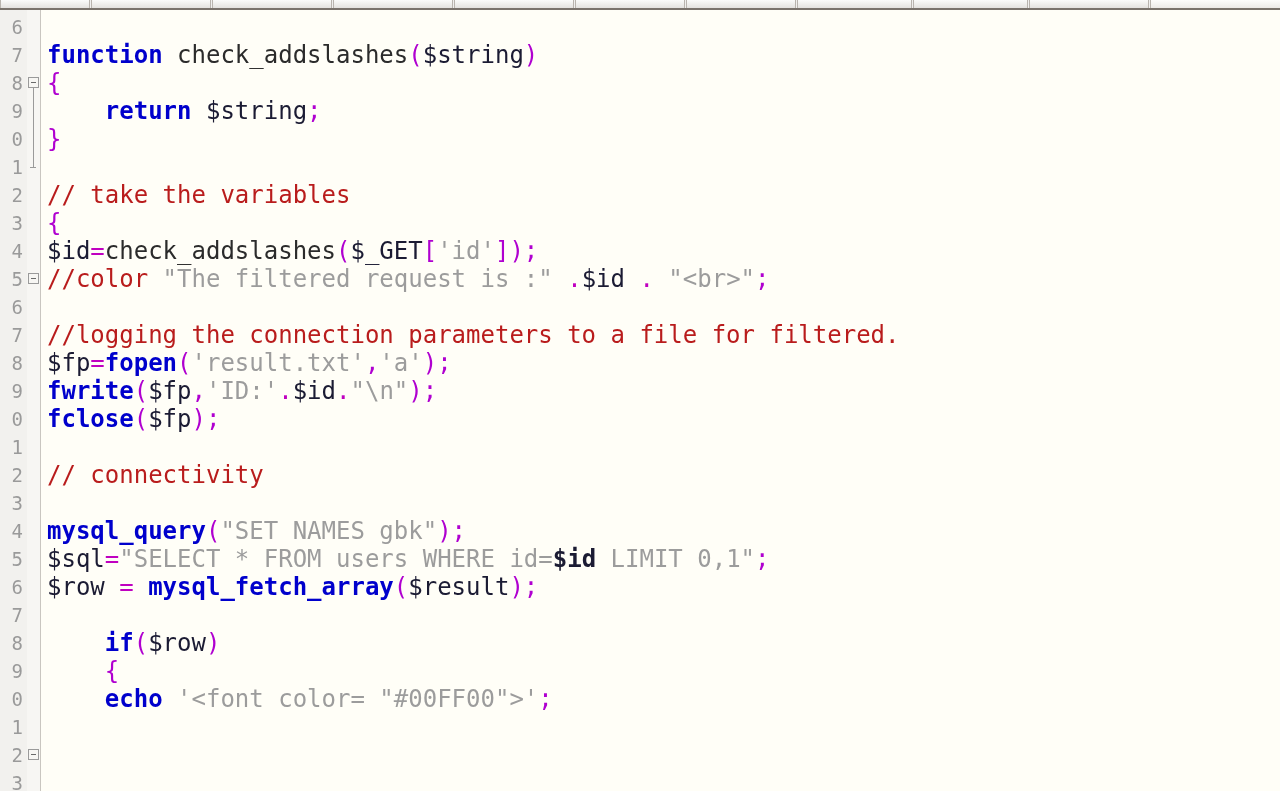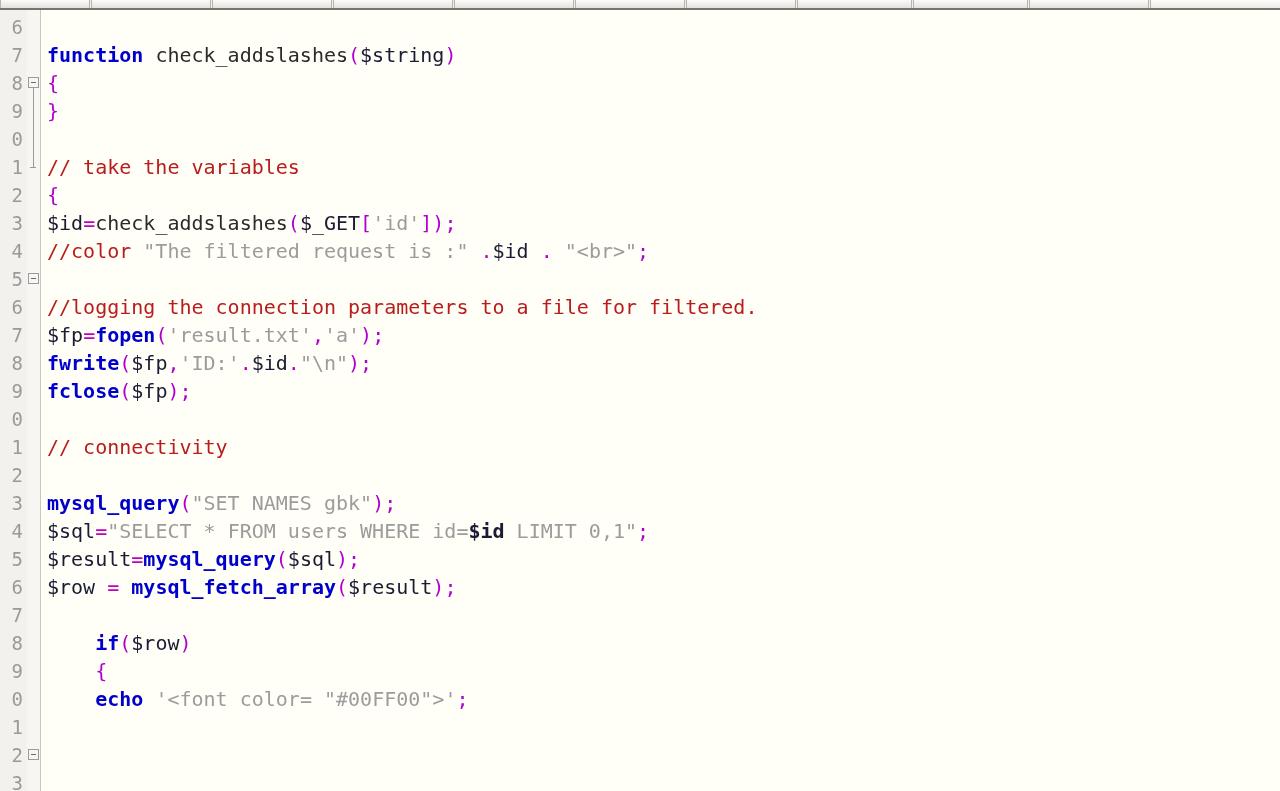--- a/index.html
+++ b/index.html
@@ -133,21 +133,21 @@
     background: #fffef7;
     padding-top: 3px;
     padding-left: 6px;
     box-sizing: border-box;
     overflow: hidden;
   }
   #code .line {
     height: 28px;
     line-height: 28px;
     font-family: "DejaVu Sans Mono", "Liberation Mono", monospace;
-    font-size: 20px;
+    font-size: 24px;
     white-space: pre;
     color: #1a1a2e;
   }
 
   
   .tok-kw      { color: #0000cc; font-weight: bold; }   
   .tok-fn      { color: #0000cc; font-weight: bold; }   
   .tok-id      { color: #2b2b2b; }                      
   .tok-var     { color: #1b1b33; }                      
   .tok-varb    { color: #1b1b33; font-weight: bold; }   
@@ -250,37 +250,37 @@
       </div>
       <div class="fold-row"></div>
     </div>
 
   <div id="rule"></div>
 
   <div id="code">
       <div class="line">&nbsp;</div>
       <div class="line"><span class="tok-kw">function</span><span> </span><span class="tok-id">check_addslashes</span><span class="tok-punc">(</span><span class="tok-var">$string</span><span class="tok-punc">)</span></div>
       <div class="line"><span class="tok-punc">{</span></div>
+      <div class="line"><span>    </span><span class="tok-kw">return</span><span> </span><span class="tok-var">$string</span><span class="tok-punc">;</span></div>
       <div class="line"><span class="tok-punc">}</span></div>
       <div class="line">&nbsp;</div>
       <div class="line"><span class="tok-com">// take the variables</span></div>
       <div class="line"><span class="tok-punc">{</span></div>
       <div class="line"><span class="tok-var">$id</span><span class="tok-op">=</span><span class="tok-id">check_addslashes</span><span class="tok-punc">(</span><span class="tok-var">$_GET</span><span class="tok-punc">[</span><span class="tok-str">'id'</span><span class="tok-punc">]);</span></div>
       <div class="line"><span class="tok-com">//color </span><span class="tok-str">"The filtered request is :"</span><span> </span><span class="tok-op">.</span><span class="tok-var">$id</span><span> </span><span class="tok-op">.</span><span> </span><span class="tok-str">"&lt;br&gt;"</span><span class="tok-punc">;</span></div>
       <div class="line">&nbsp;</div>
       <div class="line"><span class="tok-com">//logging the connection parameters to a file for filtered.</span></div>
       <div class="line"><span class="tok-var">$fp</span><span class="tok-op">=</span><span class="tok-fn">fopen</span><span class="tok-punc">(</span><span class="tok-str">'result.txt'</span><span class="tok-punc">,</span><span class="tok-str">'a'</span><span class="tok-punc">);</span></div>
       <div class="line"><span class="tok-fn">fwrite</span><span class="tok-punc">(</span><span class="tok-var">$fp</span><span class="tok-punc">,</span><span class="tok-str">'ID:'</span><span class="tok-op">.</span><span class="tok-var">$id</span><span class="tok-op">.</span><span class="tok-str">"\n"</span><span class="tok-punc">);</span></div>
       <div class="line"><span class="tok-fn">fclose</span><span class="tok-punc">(</span><span class="tok-var">$fp</span><span class="tok-punc">);</span></div>
       <div class="line">&nbsp;</div>
       <div class="line"><span class="tok-com">// connectivity</span></div>
       <div class="line">&nbsp;</div>
       <div class="line"><span class="tok-fn">mysql_query</span><span class="tok-punc">(</span><span class="tok-str">"SET NAMES gbk"</span><span class="tok-punc">);</span></div>
       <div class="line"><span class="tok-var">$sql</span><span class="tok-op">=</span><span class="tok-str">"SELECT * FROM users WHERE id=</span><span class="tok-varb">$id</span><span class="tok-str"> LIMIT 0,1"</span><span class="tok-punc">;</span></div>
-      <div class="line"><span class="tok-var">$result</span><span class="tok-op">=</span><span class="tok-fn">mysql_query</span><span class="tok-punc">(</span><span class="tok-var">$sql</span><span class="tok-punc">);</span></div>
       <div class="line"><span class="tok-var">$row</span><span> </span><span class="tok-op">=</span><span> </span><span class="tok-fn">mysql_fetch_array</span><span class="tok-punc">(</span><span class="tok-var">$result</span><span class="tok-punc">);</span></div>
       <div class="line">&nbsp;</div>
       <div class="line"><span>    </span><span class="tok-kw">if</span><span class="tok-punc">(</span><span class="tok-var">$row</span><span class="tok-punc">)</span></div>
       <div class="line"><span>    </span><span class="tok-punc">{</span></div>
       <div class="line"><span>    </span><span class="tok-kw">echo</span><span> </span><span class="tok-str">'&lt;font color= "#00FF00"&gt;'</span><span class="tok-punc">;</span></div>
     </div>
 
 </div>
 
 </body></html>

